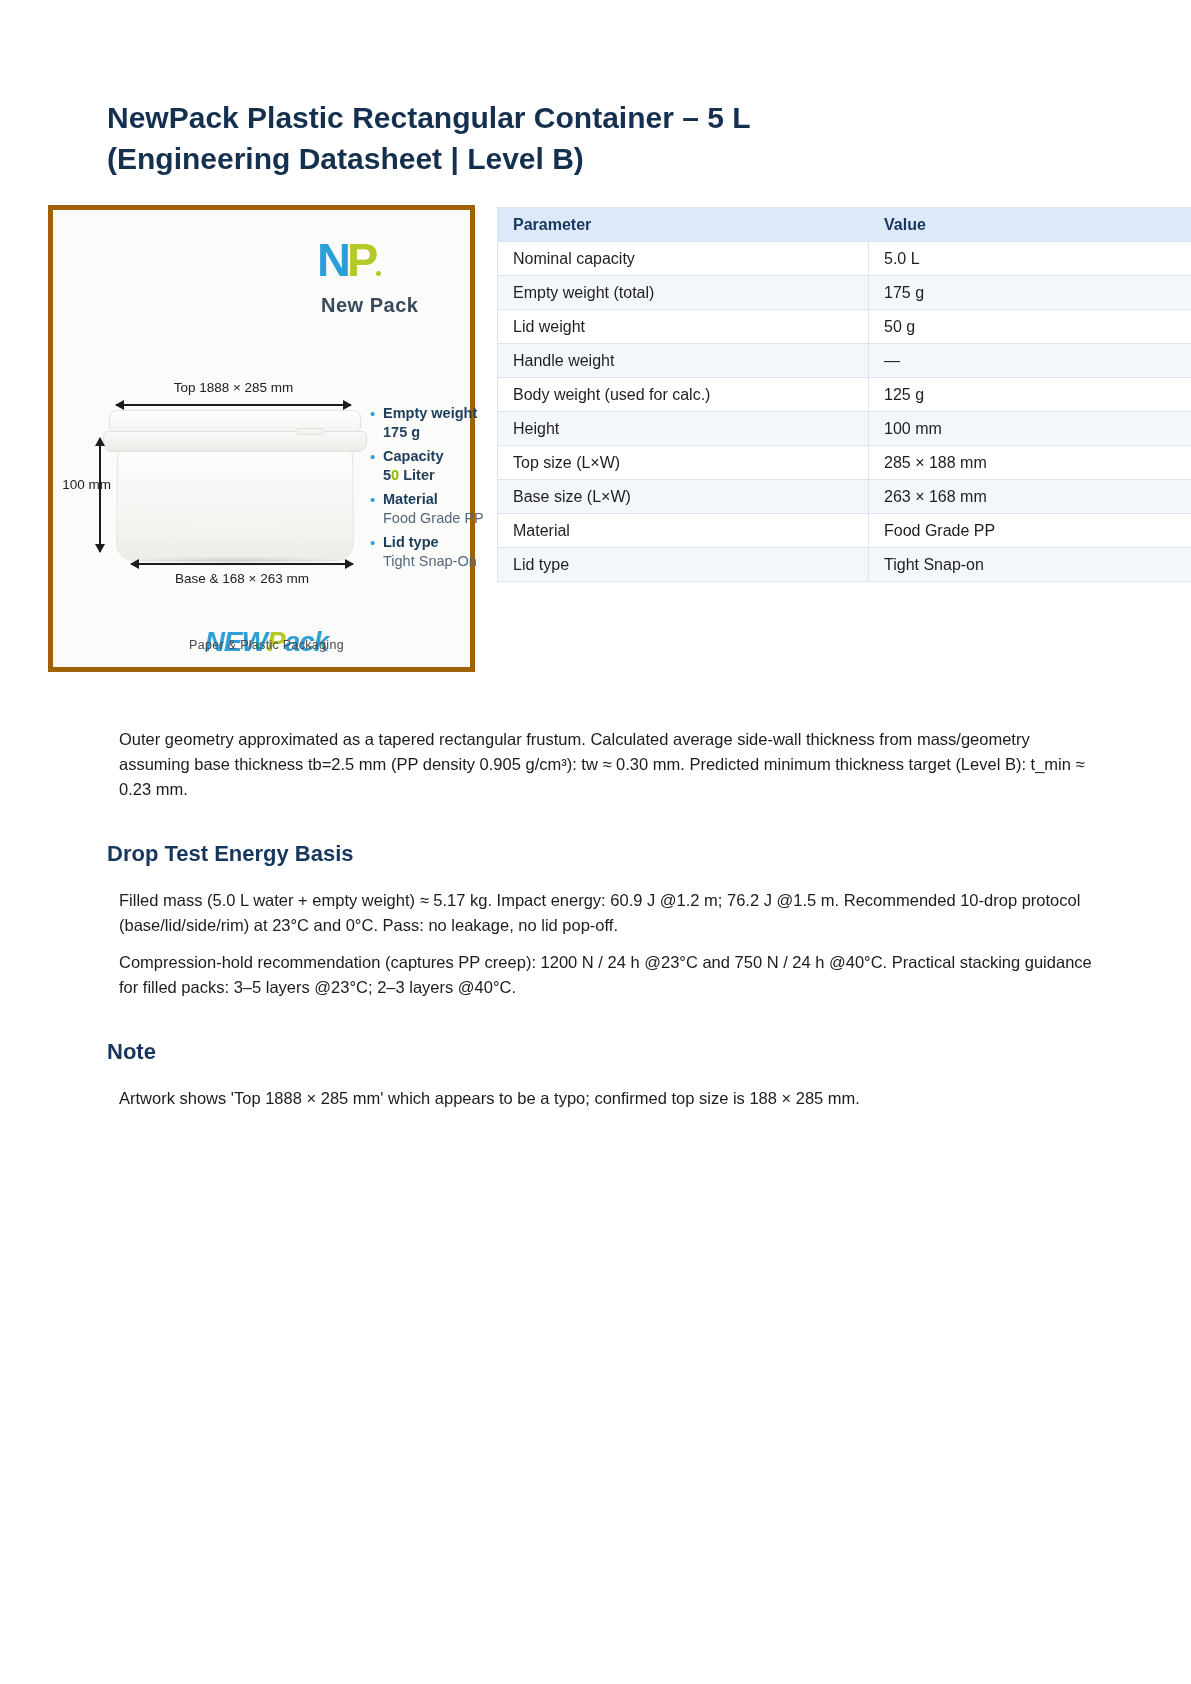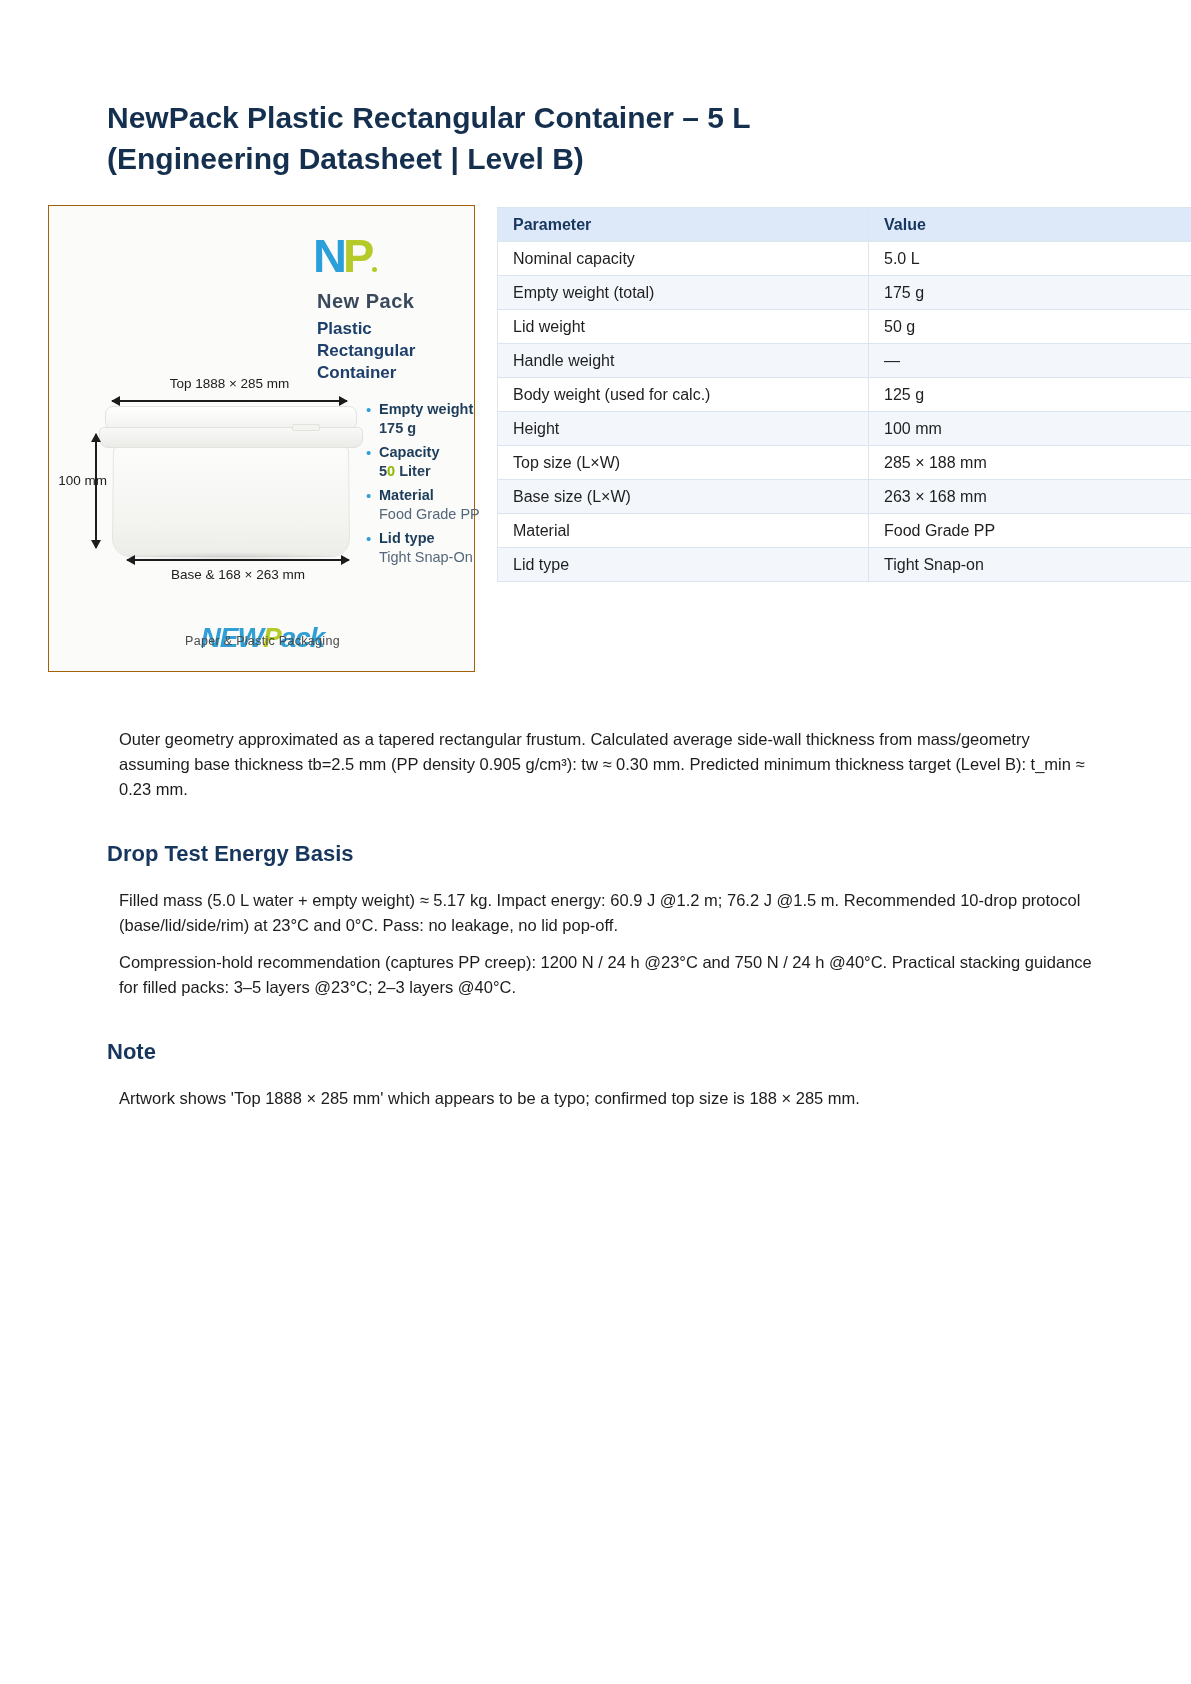--- a/index.html
+++ b/index.html
@@ -10,21 +10,21 @@
 
   
   .doc-title {
     position:absolute; left:107px; top:97px; width:980px;
     font-size:30px; line-height:41px; font-weight:bold; color:#15304f;
   }
 
   
   .card {
     position:absolute; left:48px; top:205px; width:427px; height:467px;
-    background:#fbfbfa; border:1px solid #a16207; box-sizing:border-box;
+    background:#fbfbfa; border:5px solid #a16207; box-sizing:border-box;
   }
   .np-logo { position:absolute; left:264px; top:22px; font-size:47px; font-weight:800; letter-spacing:-4px; font-style:normal; }
   .np-n { color:#2b9fd9; }
   .np-p { color:#b5ca28; }
   .np-dot { display:inline-block; width:5px; height:5px; background:#b5ca28; border-radius:50%; margin-left:2px; vertical-align:baseline; }
   .brand-name { position:absolute; left:268px; top:84px; font-size:20px; font-weight:600; color:#3a4a5c; letter-spacing:0.5px; }
   .product-name { position:absolute; left:268px; top:112px; font-size:17px; line-height:22px; font-weight:bold; color:#1c3f6b; }
 
   
   .tub-lid {
@@ -105,24 +105,20 @@
 
   <div class="doc-title">
     <div>NewPack Plastic Rectangular Container – 5 L</div>
     <div>(Engineering Datasheet | Level B)</div>
   </div>
 
   <div class="card">
 
     <div class="np-logo"><span class="np-n">N</span><span class="np-p">P</span><span class="np-dot"></span></div>
     <div class="brand-name">New Pack</div>
-    <div class="product-name">
-      <div>Plastic Rectangular</div>
-      <div>Container</div>
-    </div>
 
     <div>
       <div class="tub-lid"></div>
       <div class="tub-rim">
         <div class="tub-tab"></div>
       </div>
       <div class="tub-body"></div>
       <div class="tub-shadow"></div>
     </div>
 

